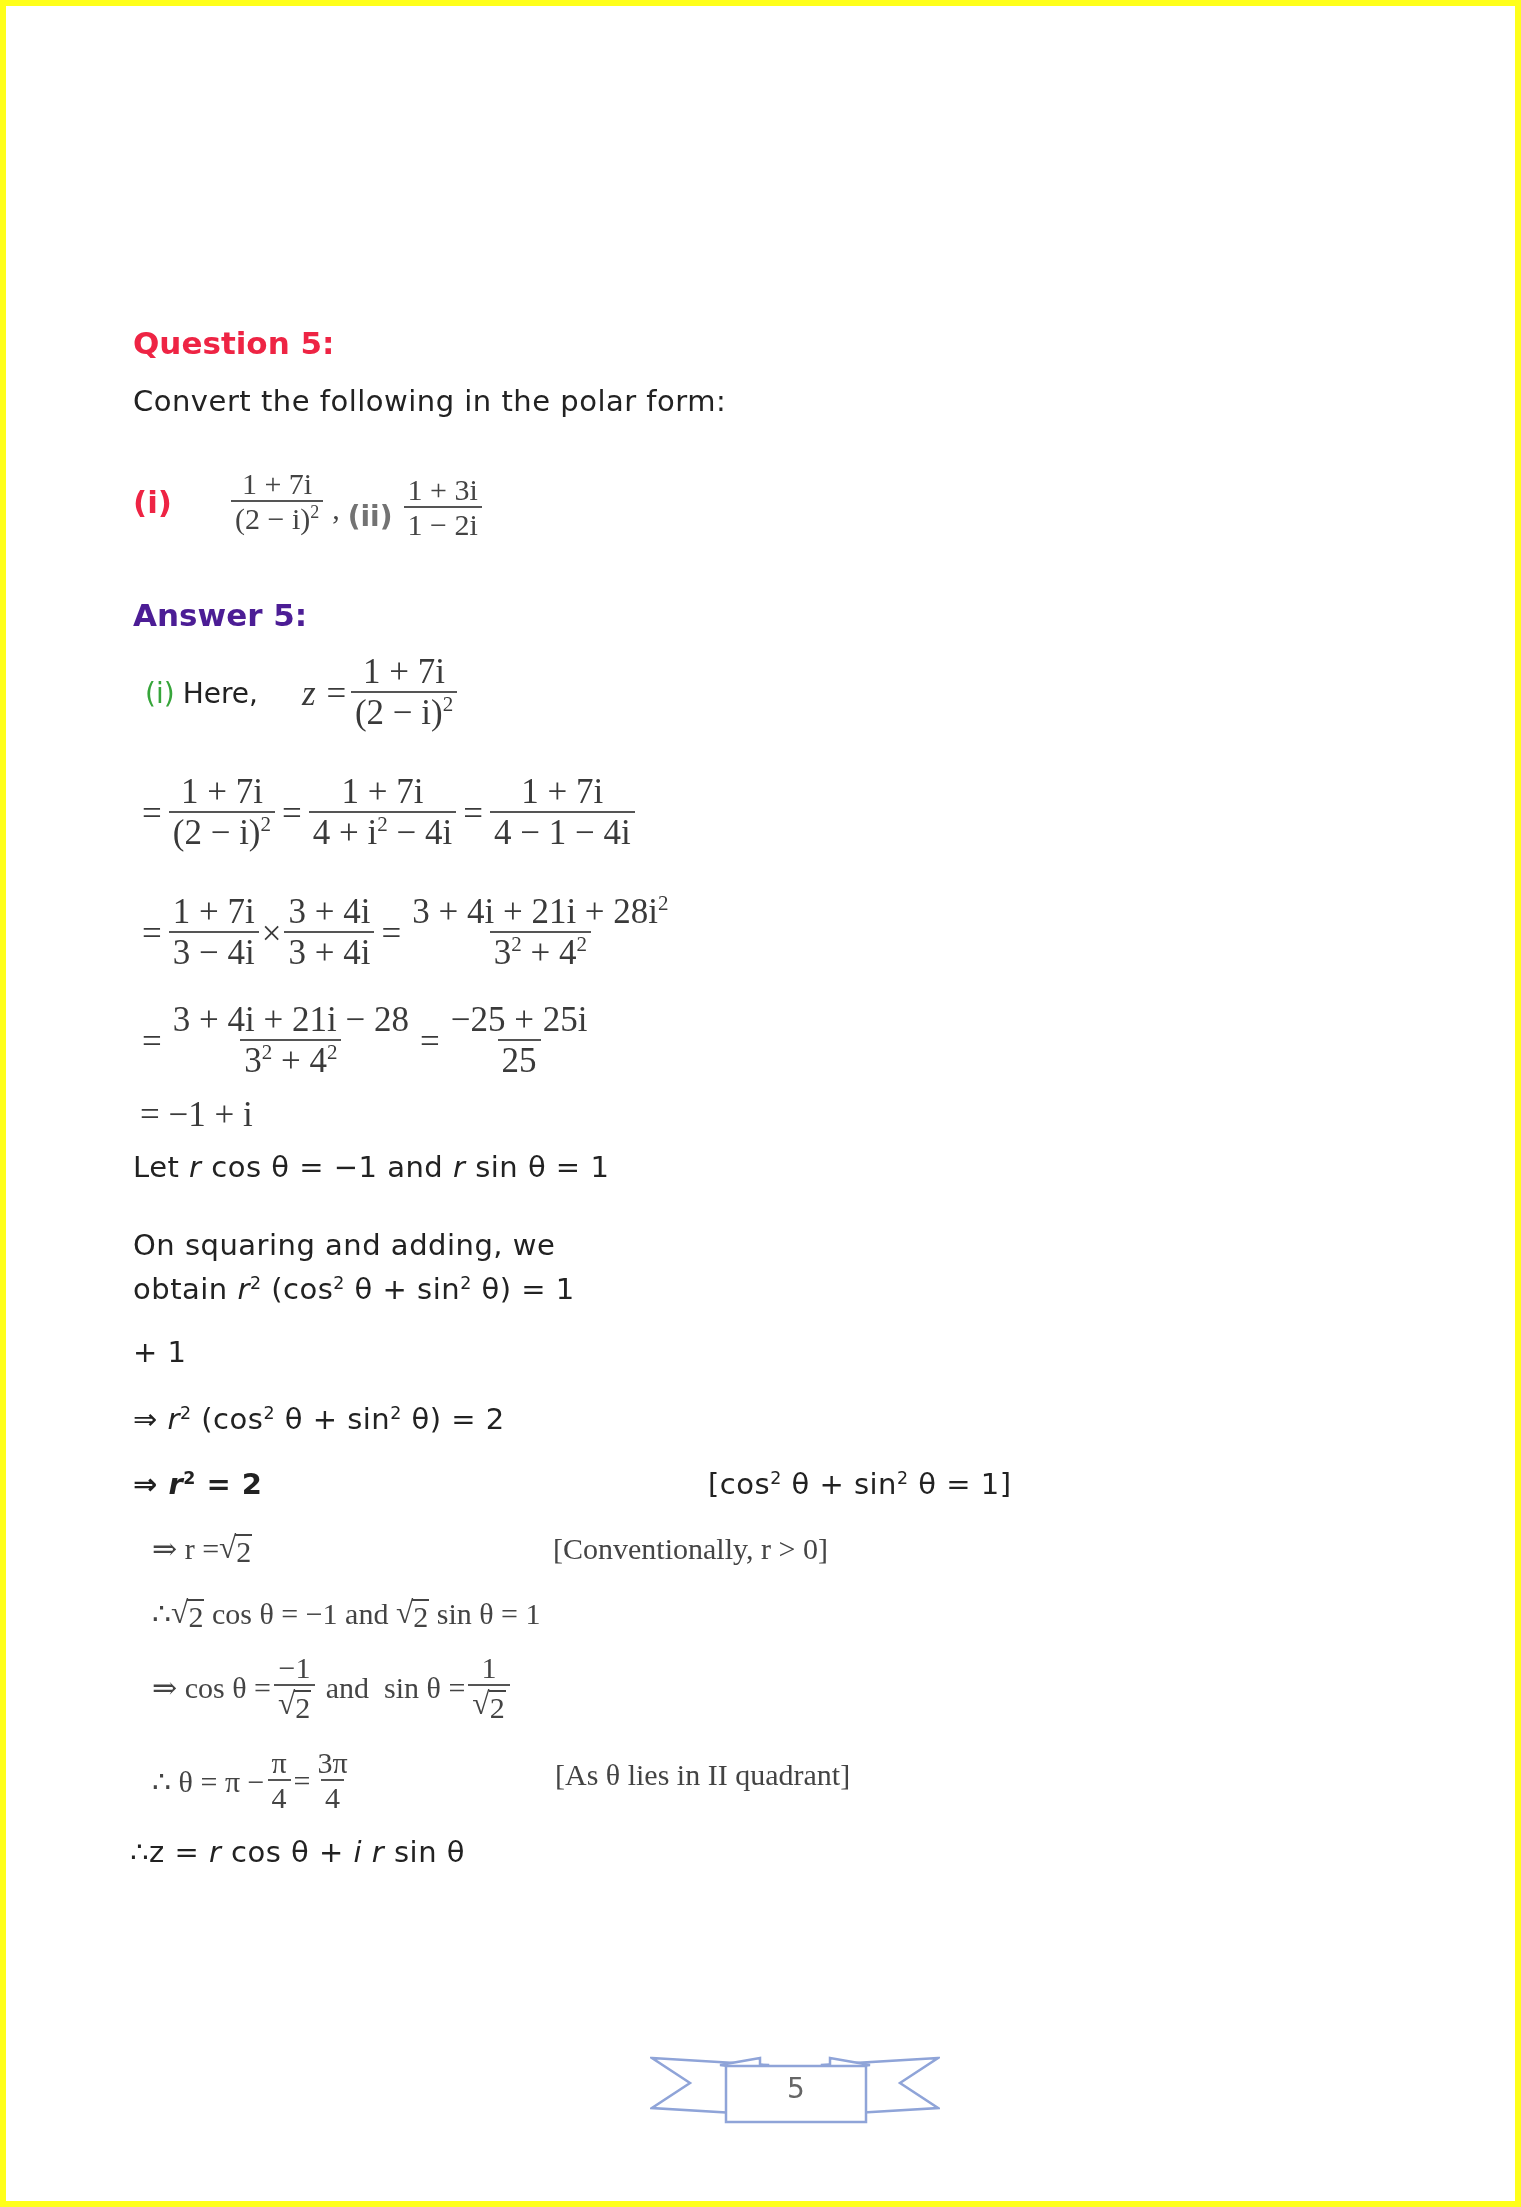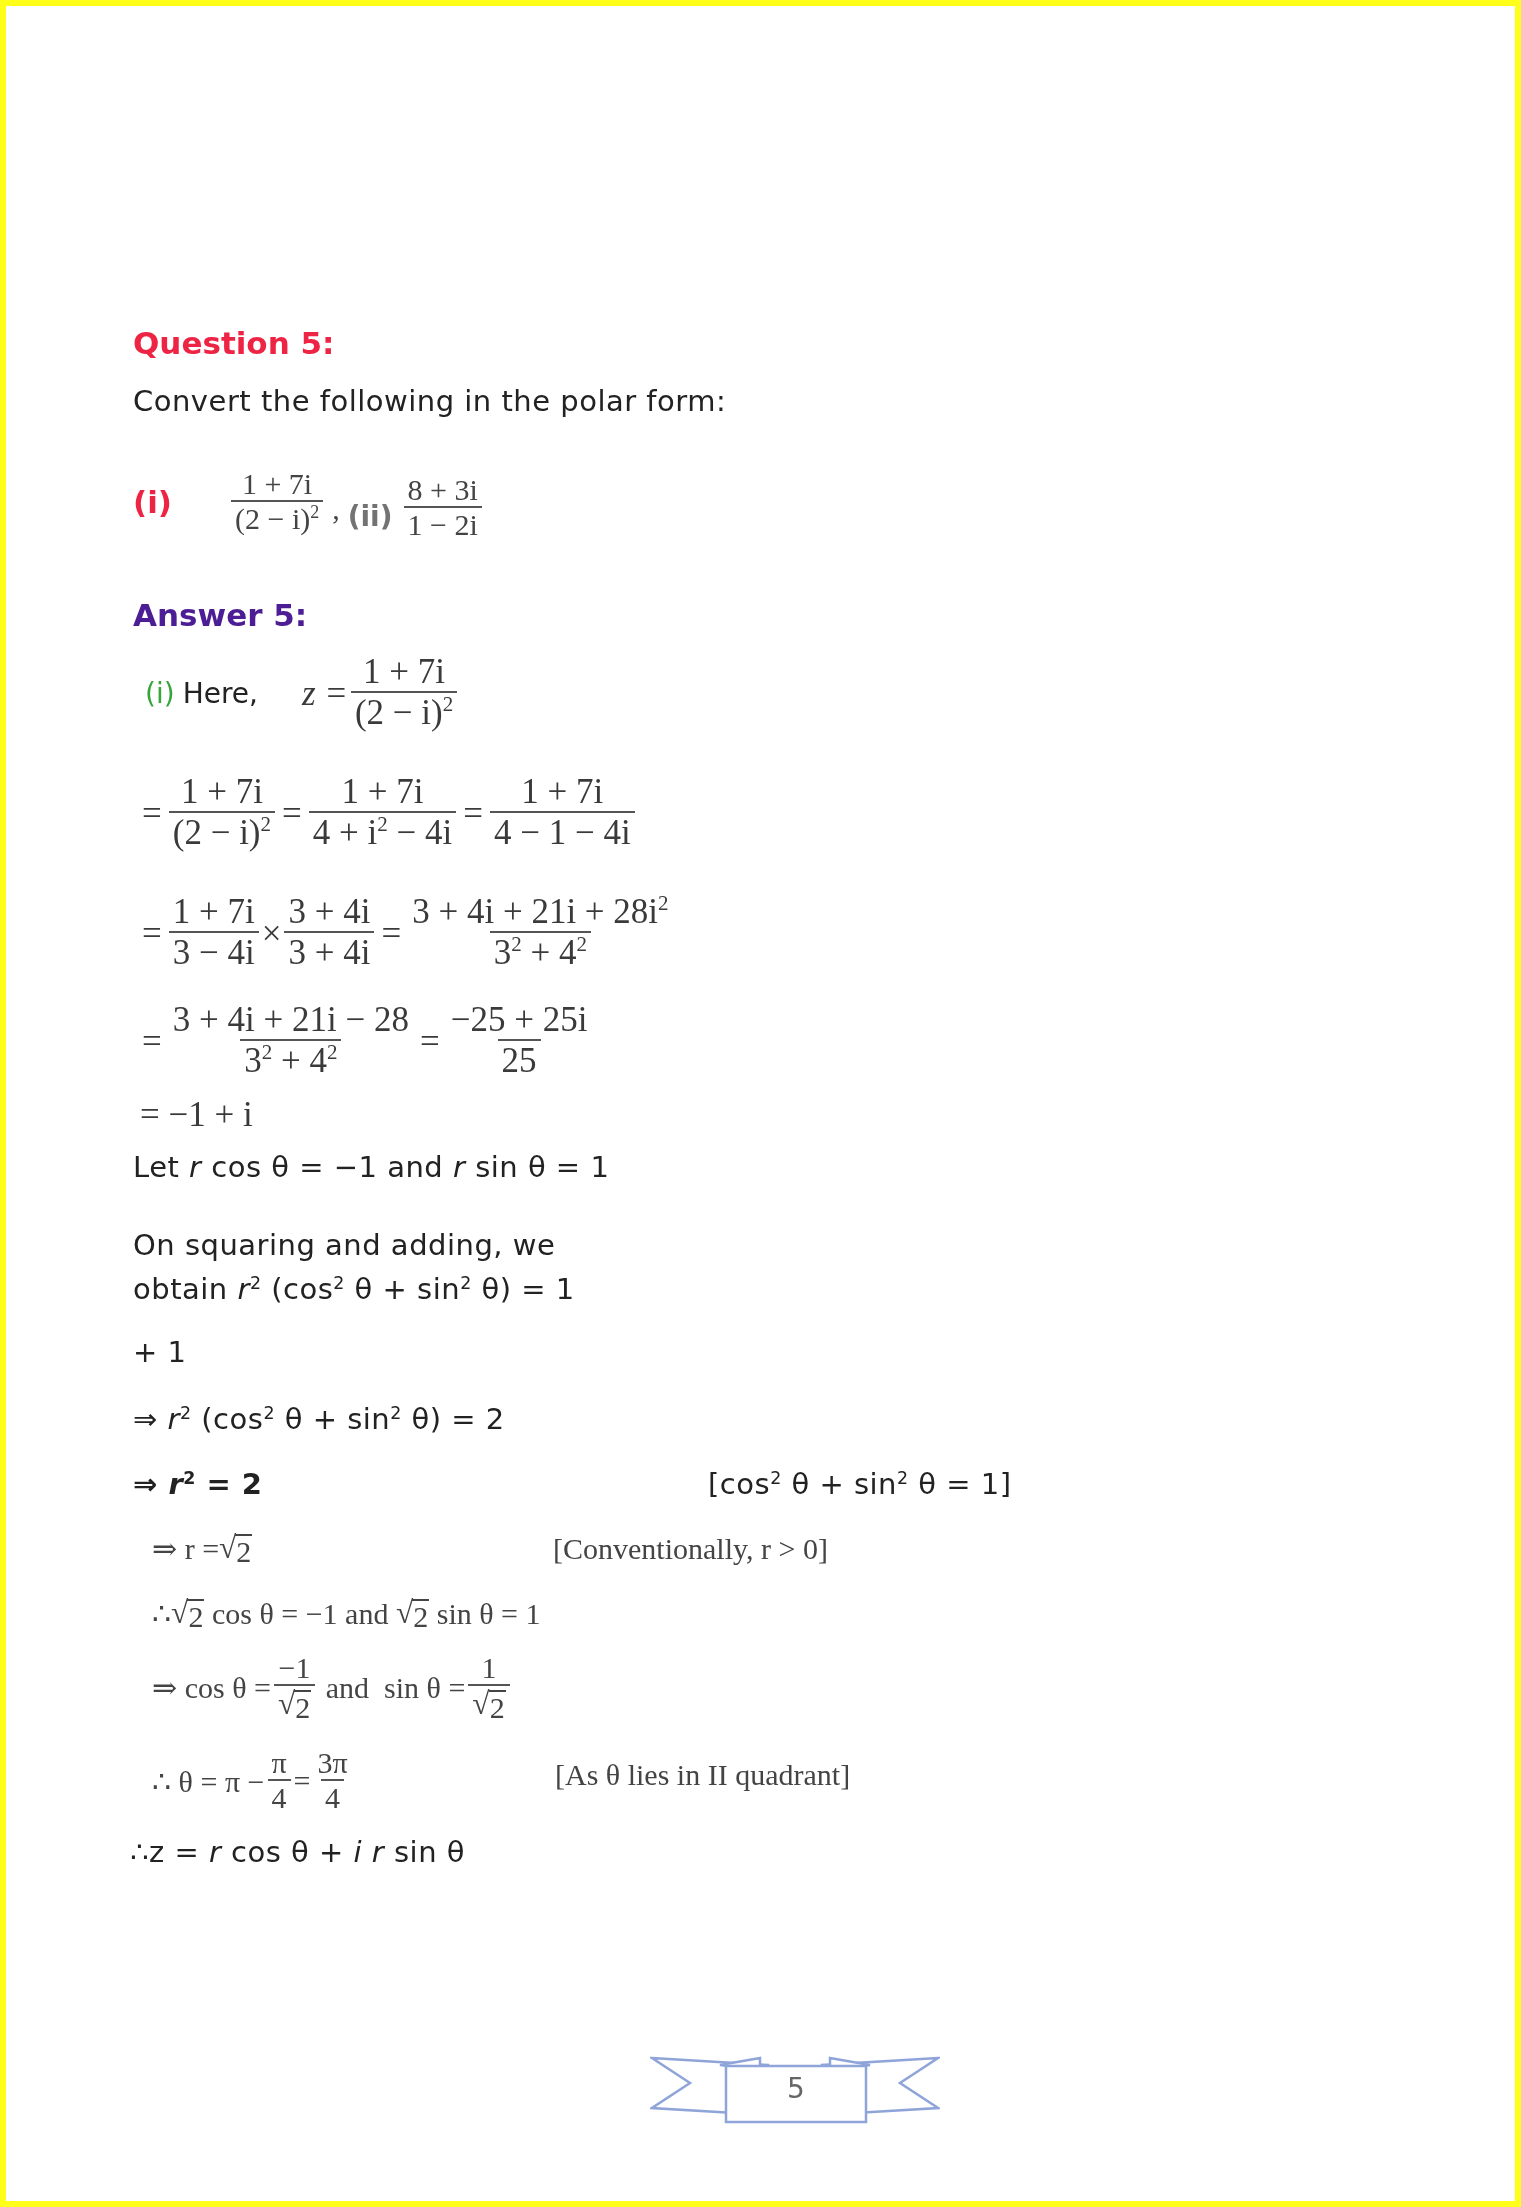--- a/index.html
+++ b/index.html
@@ -33,21 +33,21 @@
 
 <div class="abs" style="left:133px; top:460px; display:flex; align-items:center;">
   <span class="q-title" style="color:#ee2444; font-size:31px; margin-right:56px;">(i)</span>
   <span class="frac math-sm">
     <span class="num">1 + 7i</span>
     <span class="den"><span>(2 − i)</span><sup>2</sup></span>
   </span>
   <span class="math-sm" style="margin:14px 8px 0 6px;">,</span>
   <span class="q-title" style="color:#737373; font-size:28px; margin:28px 8px 0 0;">(ii)</span>
   <span class="frac math-sm" style="margin-top:14px;">
-    <span class="num">8 + 3i</span>
+    <span class="num">1 + 3i</span>
     <span class="den">1 − 2i</span>
   </span>
 </div>
 
 <div class="abs q-title" style="left:133px; top:597px; color:#4c1d95;">Answer 5:</div>
 
 <div class="abs" style="left:145px; top:652px; display:flex; align-items:center;">
   <span class="sans" style="font-size:28px; color:#36a53a; margin-right:8px;">(i)</span>
   <span class="sans" style="font-size:28px; margin-right:44px;">Here,</span>
   <span class="math it">z =</span>

